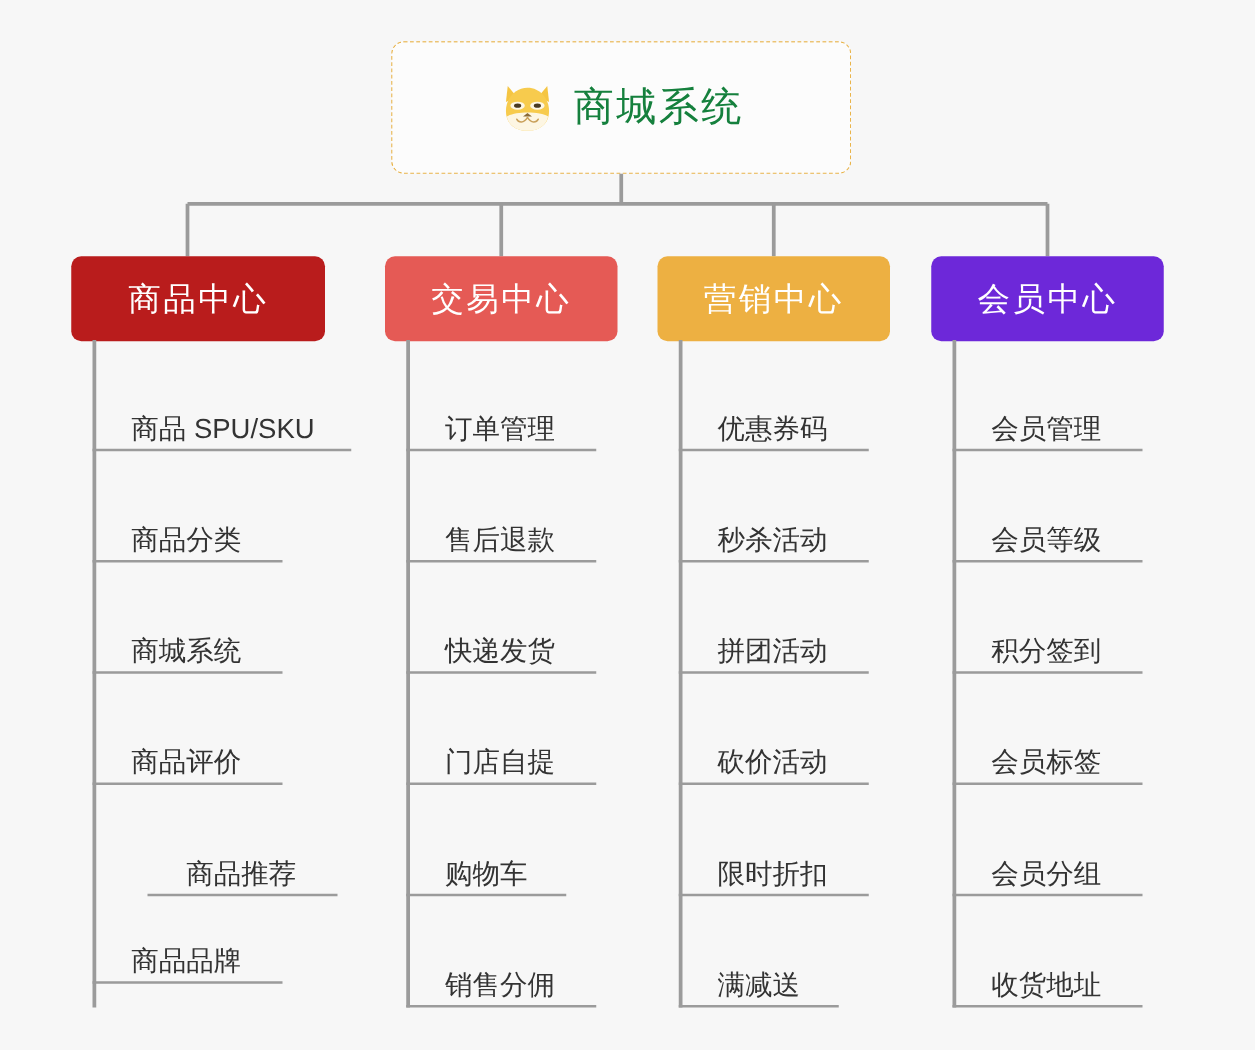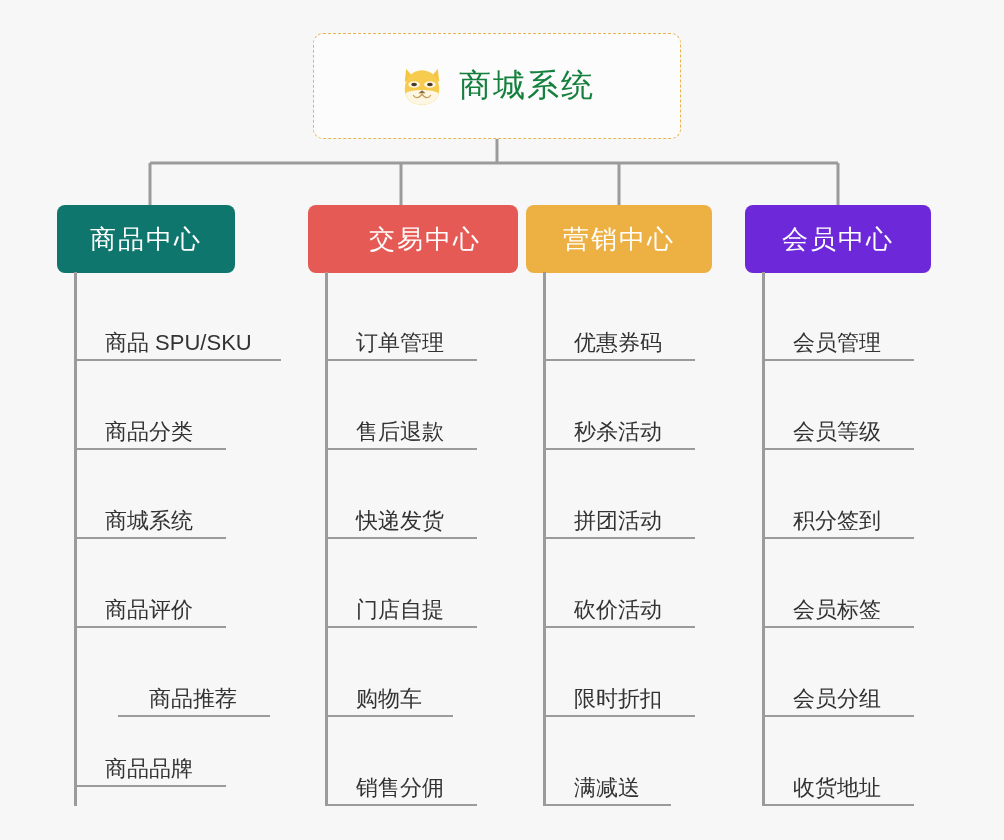--- a/index.html
+++ b/index.html
@@ -140,24 +140,24 @@
 
       <path d="M150 163 L838 163"></path>
 
       <path d="M150 163 L150 205"></path>
       <path d="M401 163 L401 205"></path>
       <path d="M619 163 L619 205"></path>
       <path d="M838 163 L838 205"></path>
     </g>
   </svg>
 
-  <div class="cat-box" style="left: 57px; top: 205px; width: 178px; background: #0f766e;">
+  <div class="cat-box" style="left: 57px; top: 205px; width: 203px; background: #b91c1c;">
     <span>商品中心</span>
   </div>
-  <div class="cat-box" style="left: 308px; top: 205px; width: 186px; background: rgb(229, 90, 85); padding-left: 24px;">
+  <div class="cat-box" style="left: 308px; top: 205px; width: 186px; background: rgb(229, 90, 85);">
     <span>交易中心</span>
   </div>
   <div class="cat-box" style="left: 526px; top: 205px; width: 186px; background: rgb(237, 176, 66);">
     <span>营销中心</span>
   </div>
   <div class="cat-box" style="left: 745px; top: 205px; width: 186px; background: #6d28d9;">
     <span>会员中心</span>
   </div>
 
   <div class="branch" id="branch-0" style="left: 74px;">

